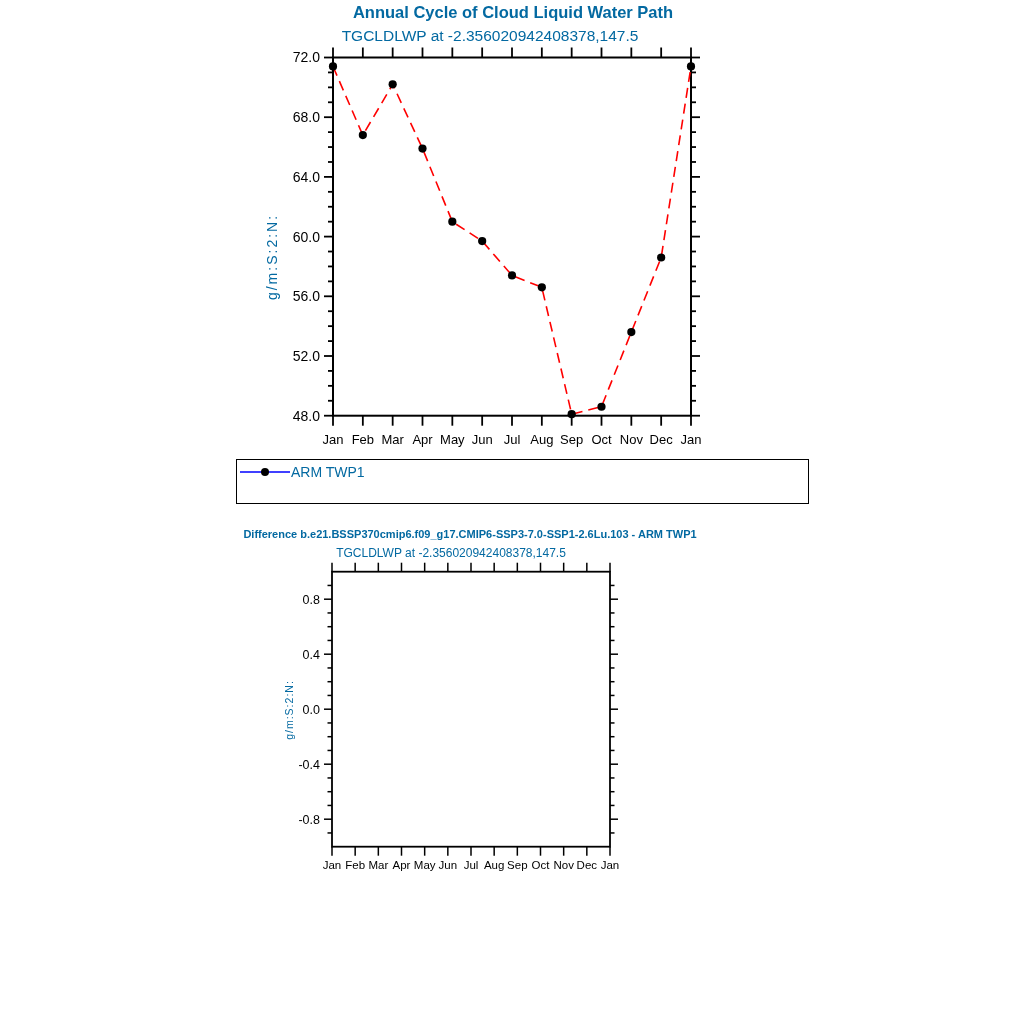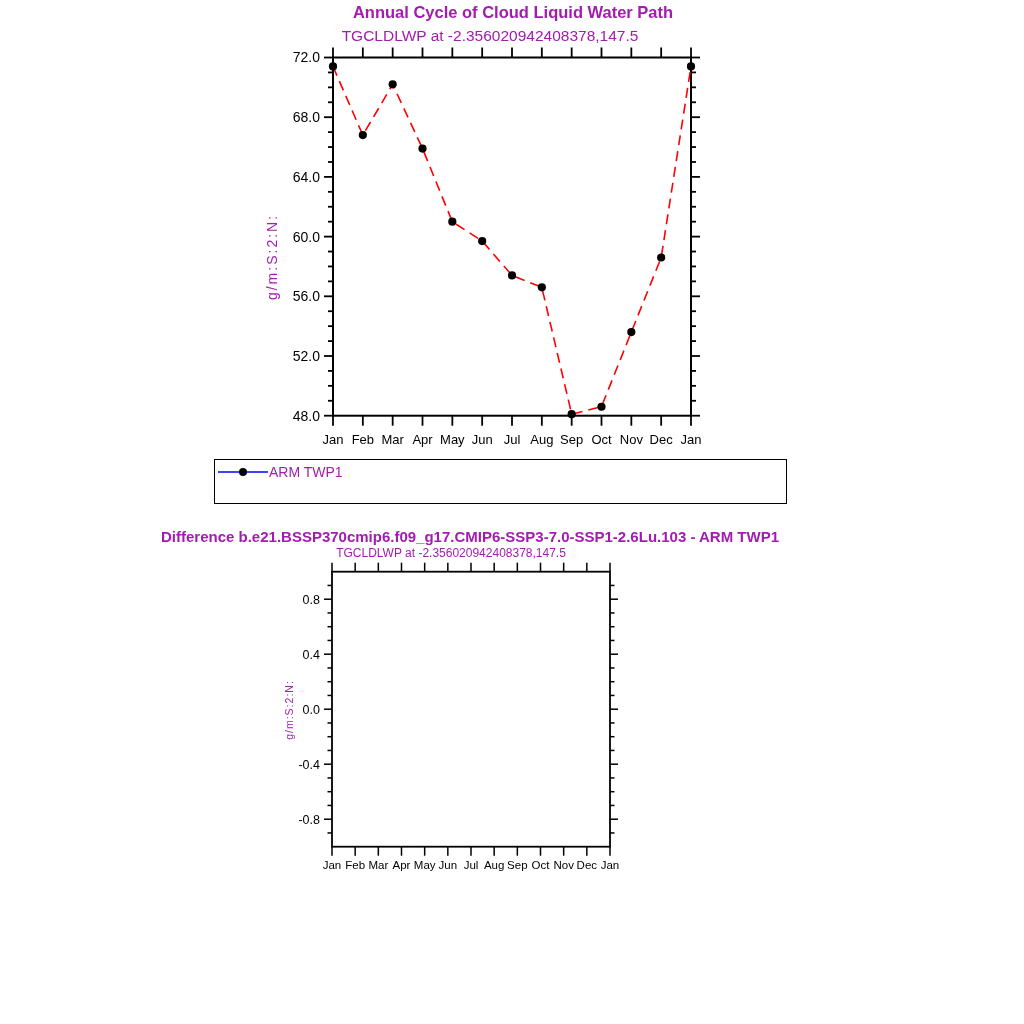--- a/index.html
+++ b/index.html
@@ -1,31 +1,31 @@
 <!DOCTYPE html>
 <html><head>
 <meta charset="utf-8">
 <style>
   html,body { margin:0; padding:0; background:#ffffff; }
   .canvas {
     position:relative; width:1024px; height:1024px; background:#ffffff;
-    font-family:"Liberation Sans", sans-serif; color:#a21caf; overflow:hidden;
+    font-family:"Liberation Sans", sans-serif; color:#0369a1; overflow:hidden;
   }
   .abs { position:absolute; white-space:nowrap; }
   .title-top    { left:513px; top:3px;   font-size:16.5px; font-weight:bold; transform:translateX(-50%); }
   .subtitle-top { left:490px; top:27px;  font-size:15.5px; transform:translateX(-50%); }
-  .title-bot    { left:470px; top:528px; font-size:15px; font-weight:bold; transform:translateX(-50%); }
+  .title-bot    { left:470px; top:528px; font-size:11px; font-weight:bold; transform:translateX(-50%); }
   .subtitle-bot { left:451px; top:546px; font-size:12px;   transform:translateX(-50%); }
   .ylab { position:absolute; white-space:nowrap; transform:translate(-50%,-50%) rotate(-90deg); }
   .ylab-top { left:272px; top:257px; font-size:14px; letter-spacing:2px; }
   .ylab-bot { left:289px; top:710px; font-size:10.5px; letter-spacing:1px; }
   #plots { position:absolute; left:0; top:0; }
   #plots text { font-family:"Liberation Sans", sans-serif; fill:#000; }
   .legend {
-    position:absolute; left:214px; top:459px; width:573px; height:45px;
+    position:absolute; left:236px; top:459px; width:573px; height:45px;
     border:1.2px solid #000; box-sizing:border-box; background:#fff;
     display:flex; flex-direction:column; justify-content:flex-start;
     padding:2px 0 0 2px; gap:2px;
   }
   .lrow { display:flex; align-items:center; height:20px; }
   .lsample { width:52px; height:12px; flex:none; display:block; }
   .ltext { font-size:14px; line-height:20px; }
 </style>
 </head>
 <body>

